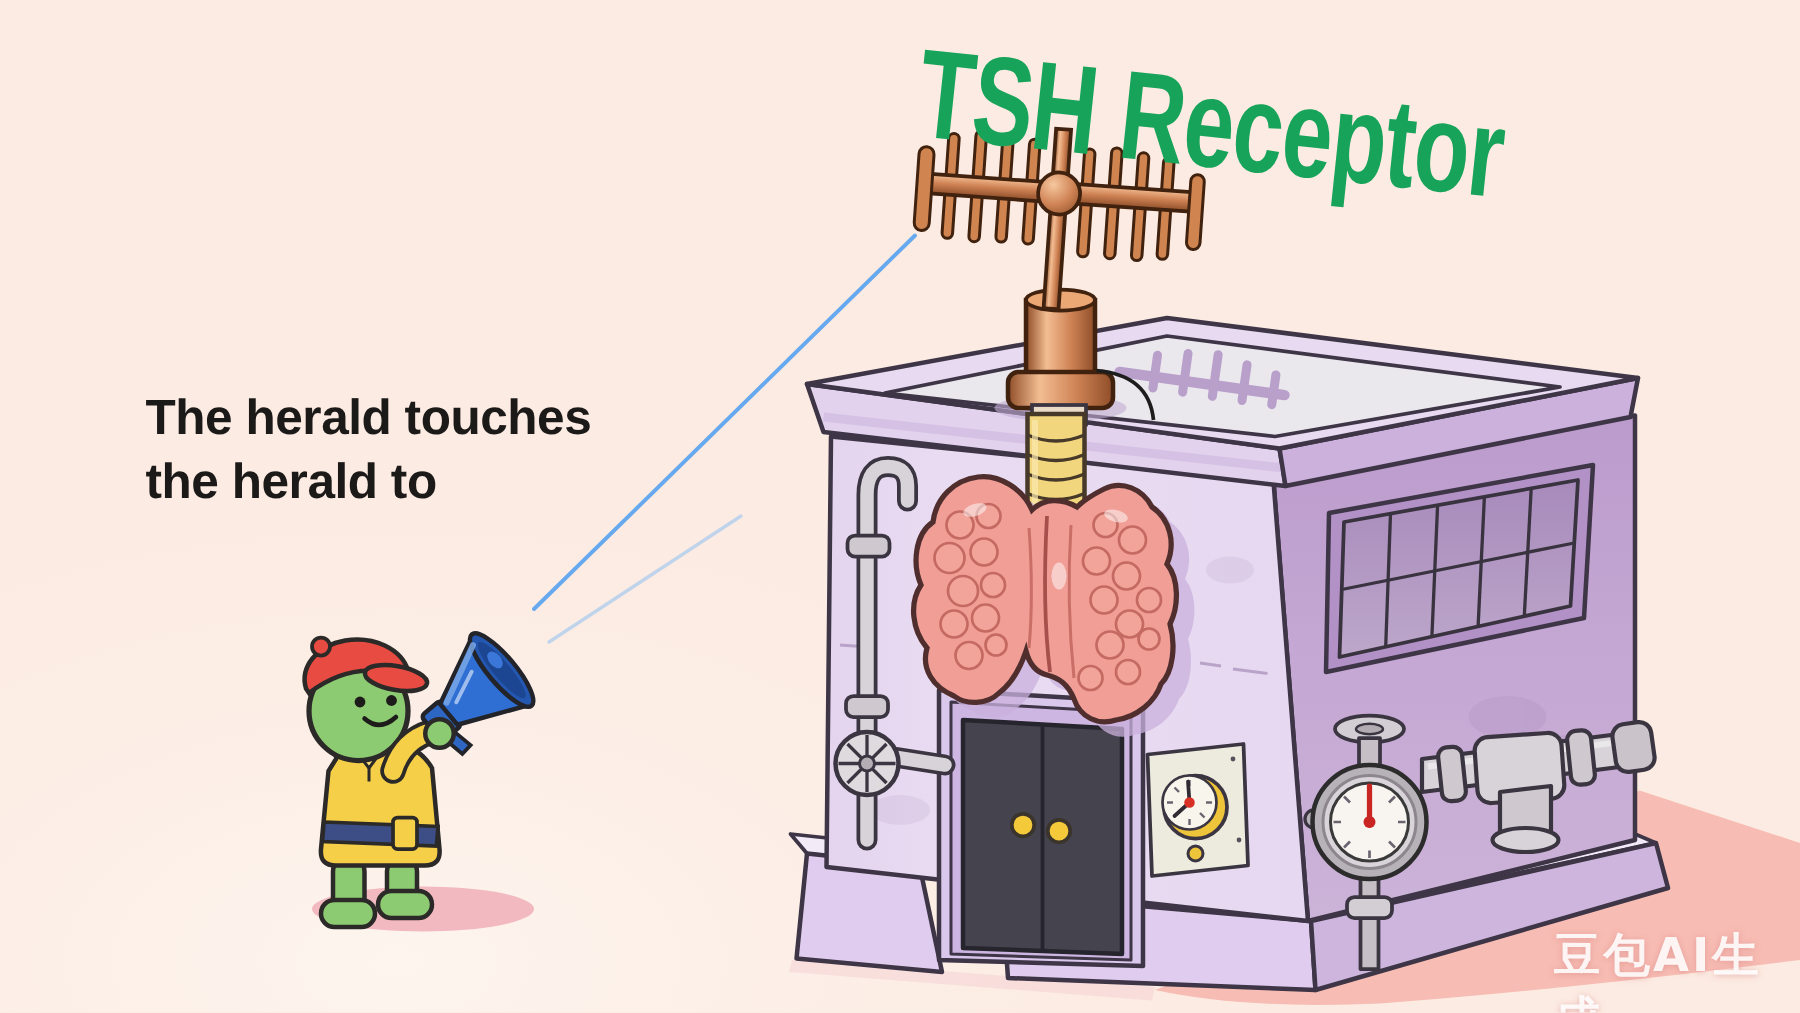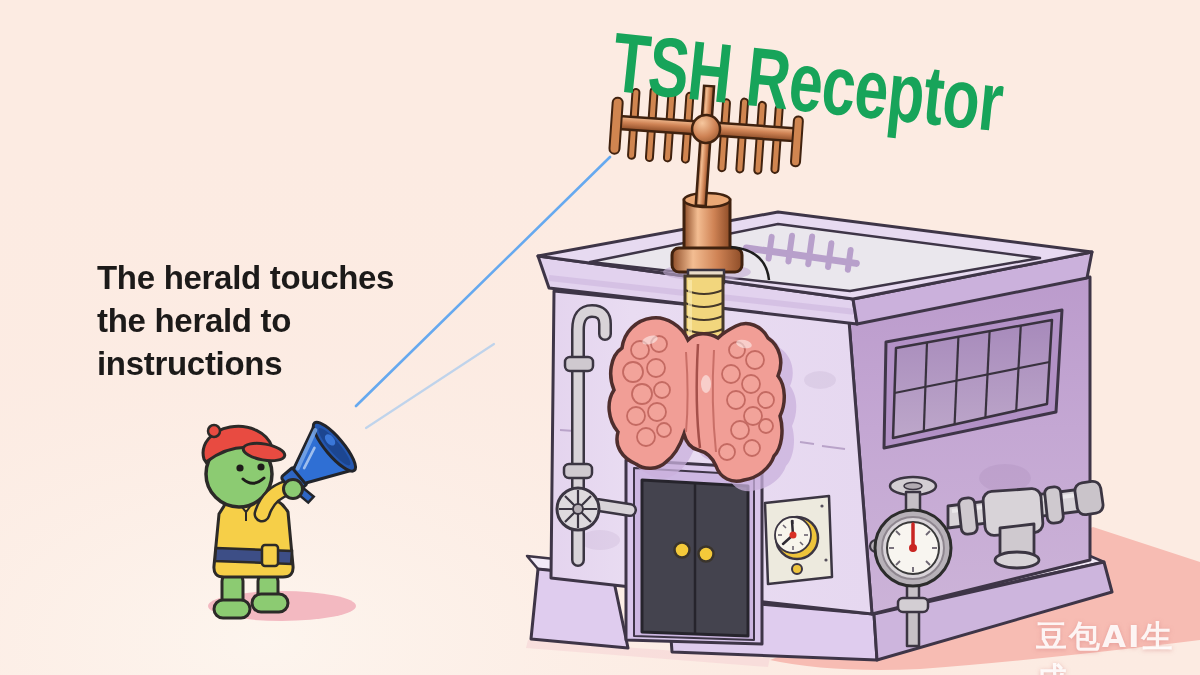--- a/index.html
+++ b/index.html
@@ -330,17 +330,16 @@
     </g>
     <circle cx="293" cy="489" r="9.5" fill="#8ccb72" stroke="#2c2a28" stroke-width="3"></circle>
   </g>
 </svg>
 
 <div class="title">TSH Receptor</div>
 
 <div class="caption">
   <div>The herald touches</div>
   <div>the herald to</div>
-  <div>instructions</div>
 </div>
 
 <div class="watermark">豆包AI生成</div>
 </div>
 
 </body></html>

